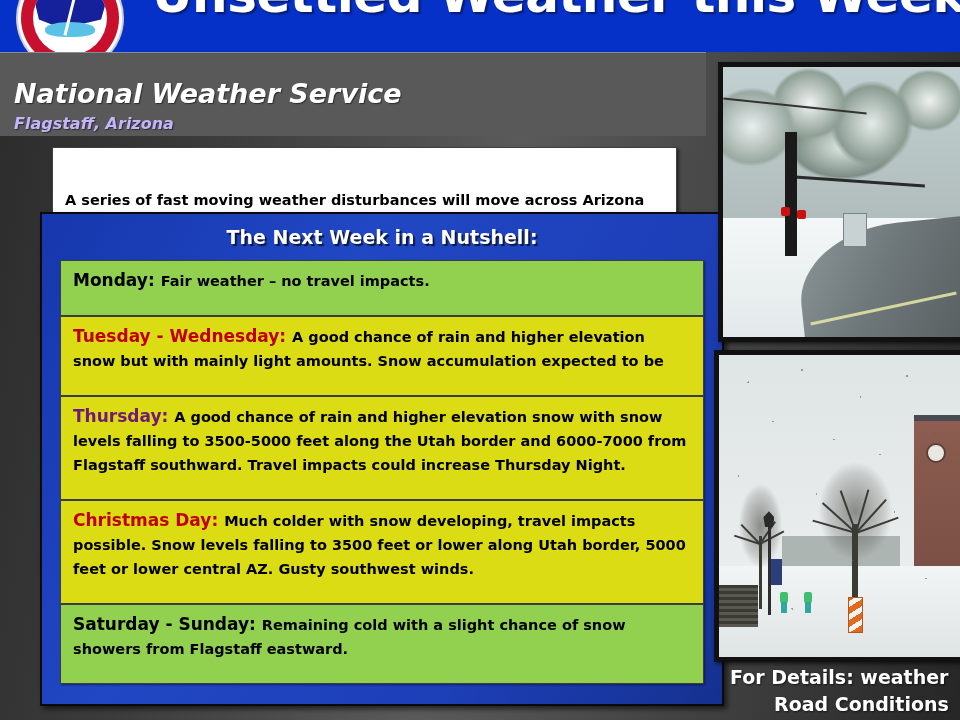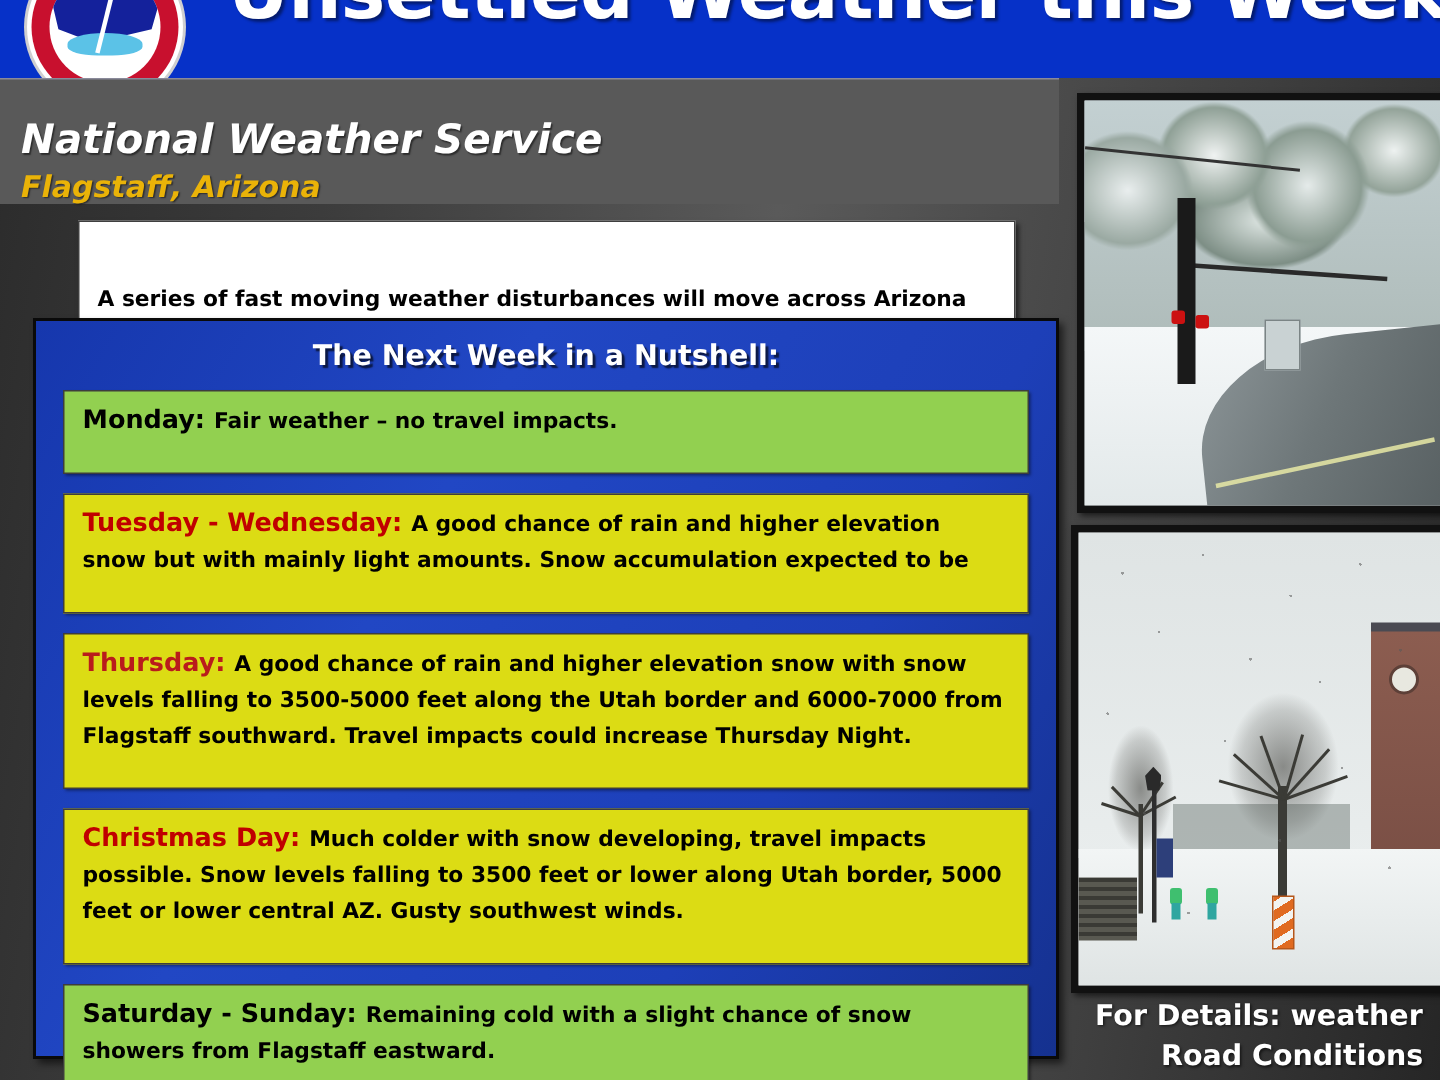--- a/index.html
+++ b/index.html
@@ -102,25 +102,25 @@
   #office-name {
     color: #ffffff;
     font-family: "DejaVu Sans", sans-serif;
     font-style: italic;
     font-weight: bold;
     font-size: 27px;
     line-height: 34px;
     text-shadow: 1px 1px 1px rgba(0,0,0,0.5);
   }
   #office-location {
-    color: #eab308;
+    color: #c4b5fd;
     font-family: "DejaVu Sans", sans-serif;
     font-style: italic;
     font-weight: bold;
-    font-size: 20px;
+    font-size: 16px;
     line-height: 26px;
     text-shadow: 1px 1px 1px rgba(0,0,0,0.5);
   }
 
   
   #summary-box {
     position: absolute;
     left: 52px; top: 147px;
     width: 625px;
     box-sizing: border-box;
@@ -134,21 +134,21 @@
     font-family: "DejaVu Sans", sans-serif;
     font-weight: bold;
     font-size: 14.5px;
     line-height: 21px;
     margin-top: 34px;
   }
 
   
   #nutshell-panel {
     position: absolute;
-    left: 22px; top: 212px;
+    left: 40px; top: 212px;
     width: 684px;
     height: 494px;
     box-sizing: border-box;
     background: linear-gradient(120deg, #1637ad 0%, #2147c4 35%, #1d3fb8 70%, #15318f 100%);
     border: 2px solid #0a0a0a;
     box-shadow: 3px 3px 5px rgba(0,0,0,0.6);
     padding: 10px 18px 0 18px;
   }
   #nutshell-heading {
     text-align: center;
@@ -157,21 +157,20 @@
     font-weight: bold;
     font-size: 19px;
     line-height: 26px;
     margin-bottom: 10px;
     text-shadow: 2px 2px 1px rgba(0,0,0,0.65);
   }
   .day-row {
     box-sizing: border-box;
     border: 1px solid #3d3d3d;
     padding: 8px 10px 22px 12px;
-    margin-bottom: 13px;
     box-shadow: 1px 1px 2px rgba(0,0,0,0.45);
   }
   .day-row.green { background: #92d050; }
   .day-row.yellow { background: #dcdc14; }
   .day-label {
     font-family: "DejaVu Sans", sans-serif;
     font-weight: bold;
     font-size: 17px;
   }
   .day-body {
@@ -422,21 +421,21 @@
     <div id="nutshell-heading">The Next Week in a Nutshell:</div>
     <div id="nutshell-rows">
         <div class="day-row green" style="background: rgb(146, 208, 80);">
           <div class="day-line"><span class="day-label" style="color: rgb(0, 0, 0);">Monday:  </span><span class="day-body">Fair weather – no travel impacts.</span></div>
         </div>
         <div class="day-row yellow" style="background: rgb(220, 220, 20);">
           <div class="day-line"><span class="day-label" style="color: rgb(192, 0, 0);">Tuesday - Wednesday:  </span><span class="day-body">A good chance of rain and higher elevation</span></div>
           <div class="day-line"><span class="day-body">snow but with mainly light amounts. Snow accumulation expected to be</span></div>
         </div>
         <div class="day-row yellow" style="background: rgb(220, 220, 20);">
-          <div class="day-line"><span class="day-label" style="color: #b91c1c;">Thursday:  </span><span class="day-body">A good chance of rain and higher elevation snow with snow</span></div>
+          <div class="day-line"><span class="day-label" style="color: #701a75;">Thursday:  </span><span class="day-body">A good chance of rain and higher elevation snow with snow</span></div>
           <div class="day-line"><span class="day-body">levels falling to 3500-5000 feet along the  Utah border and 6000-7000 from</span></div>
           <div class="day-line"><span class="day-body">Flagstaff southward.  Travel impacts could increase Thursday Night.</span></div>
         </div>
         <div class="day-row yellow" style="background: rgb(220, 220, 20);">
           <div class="day-line"><span class="day-label" style="color: rgb(192, 0, 0);">Christmas Day:  </span><span class="day-body">Much colder with snow developing, travel impacts</span></div>
           <div class="day-line"><span class="day-body">possible. Snow levels falling to 3500 feet or lower along Utah border, 5000</span></div>
           <div class="day-line"><span class="day-body">feet or lower central AZ.   Gusty southwest winds.</span></div>
         </div>
         <div class="day-row green" style="background: rgb(146, 208, 80);">
           <div class="day-line"><span class="day-label" style="color: rgb(0, 0, 0);">Saturday - Sunday:  </span><span class="day-body">Remaining cold with a slight chance of snow</span></div>

